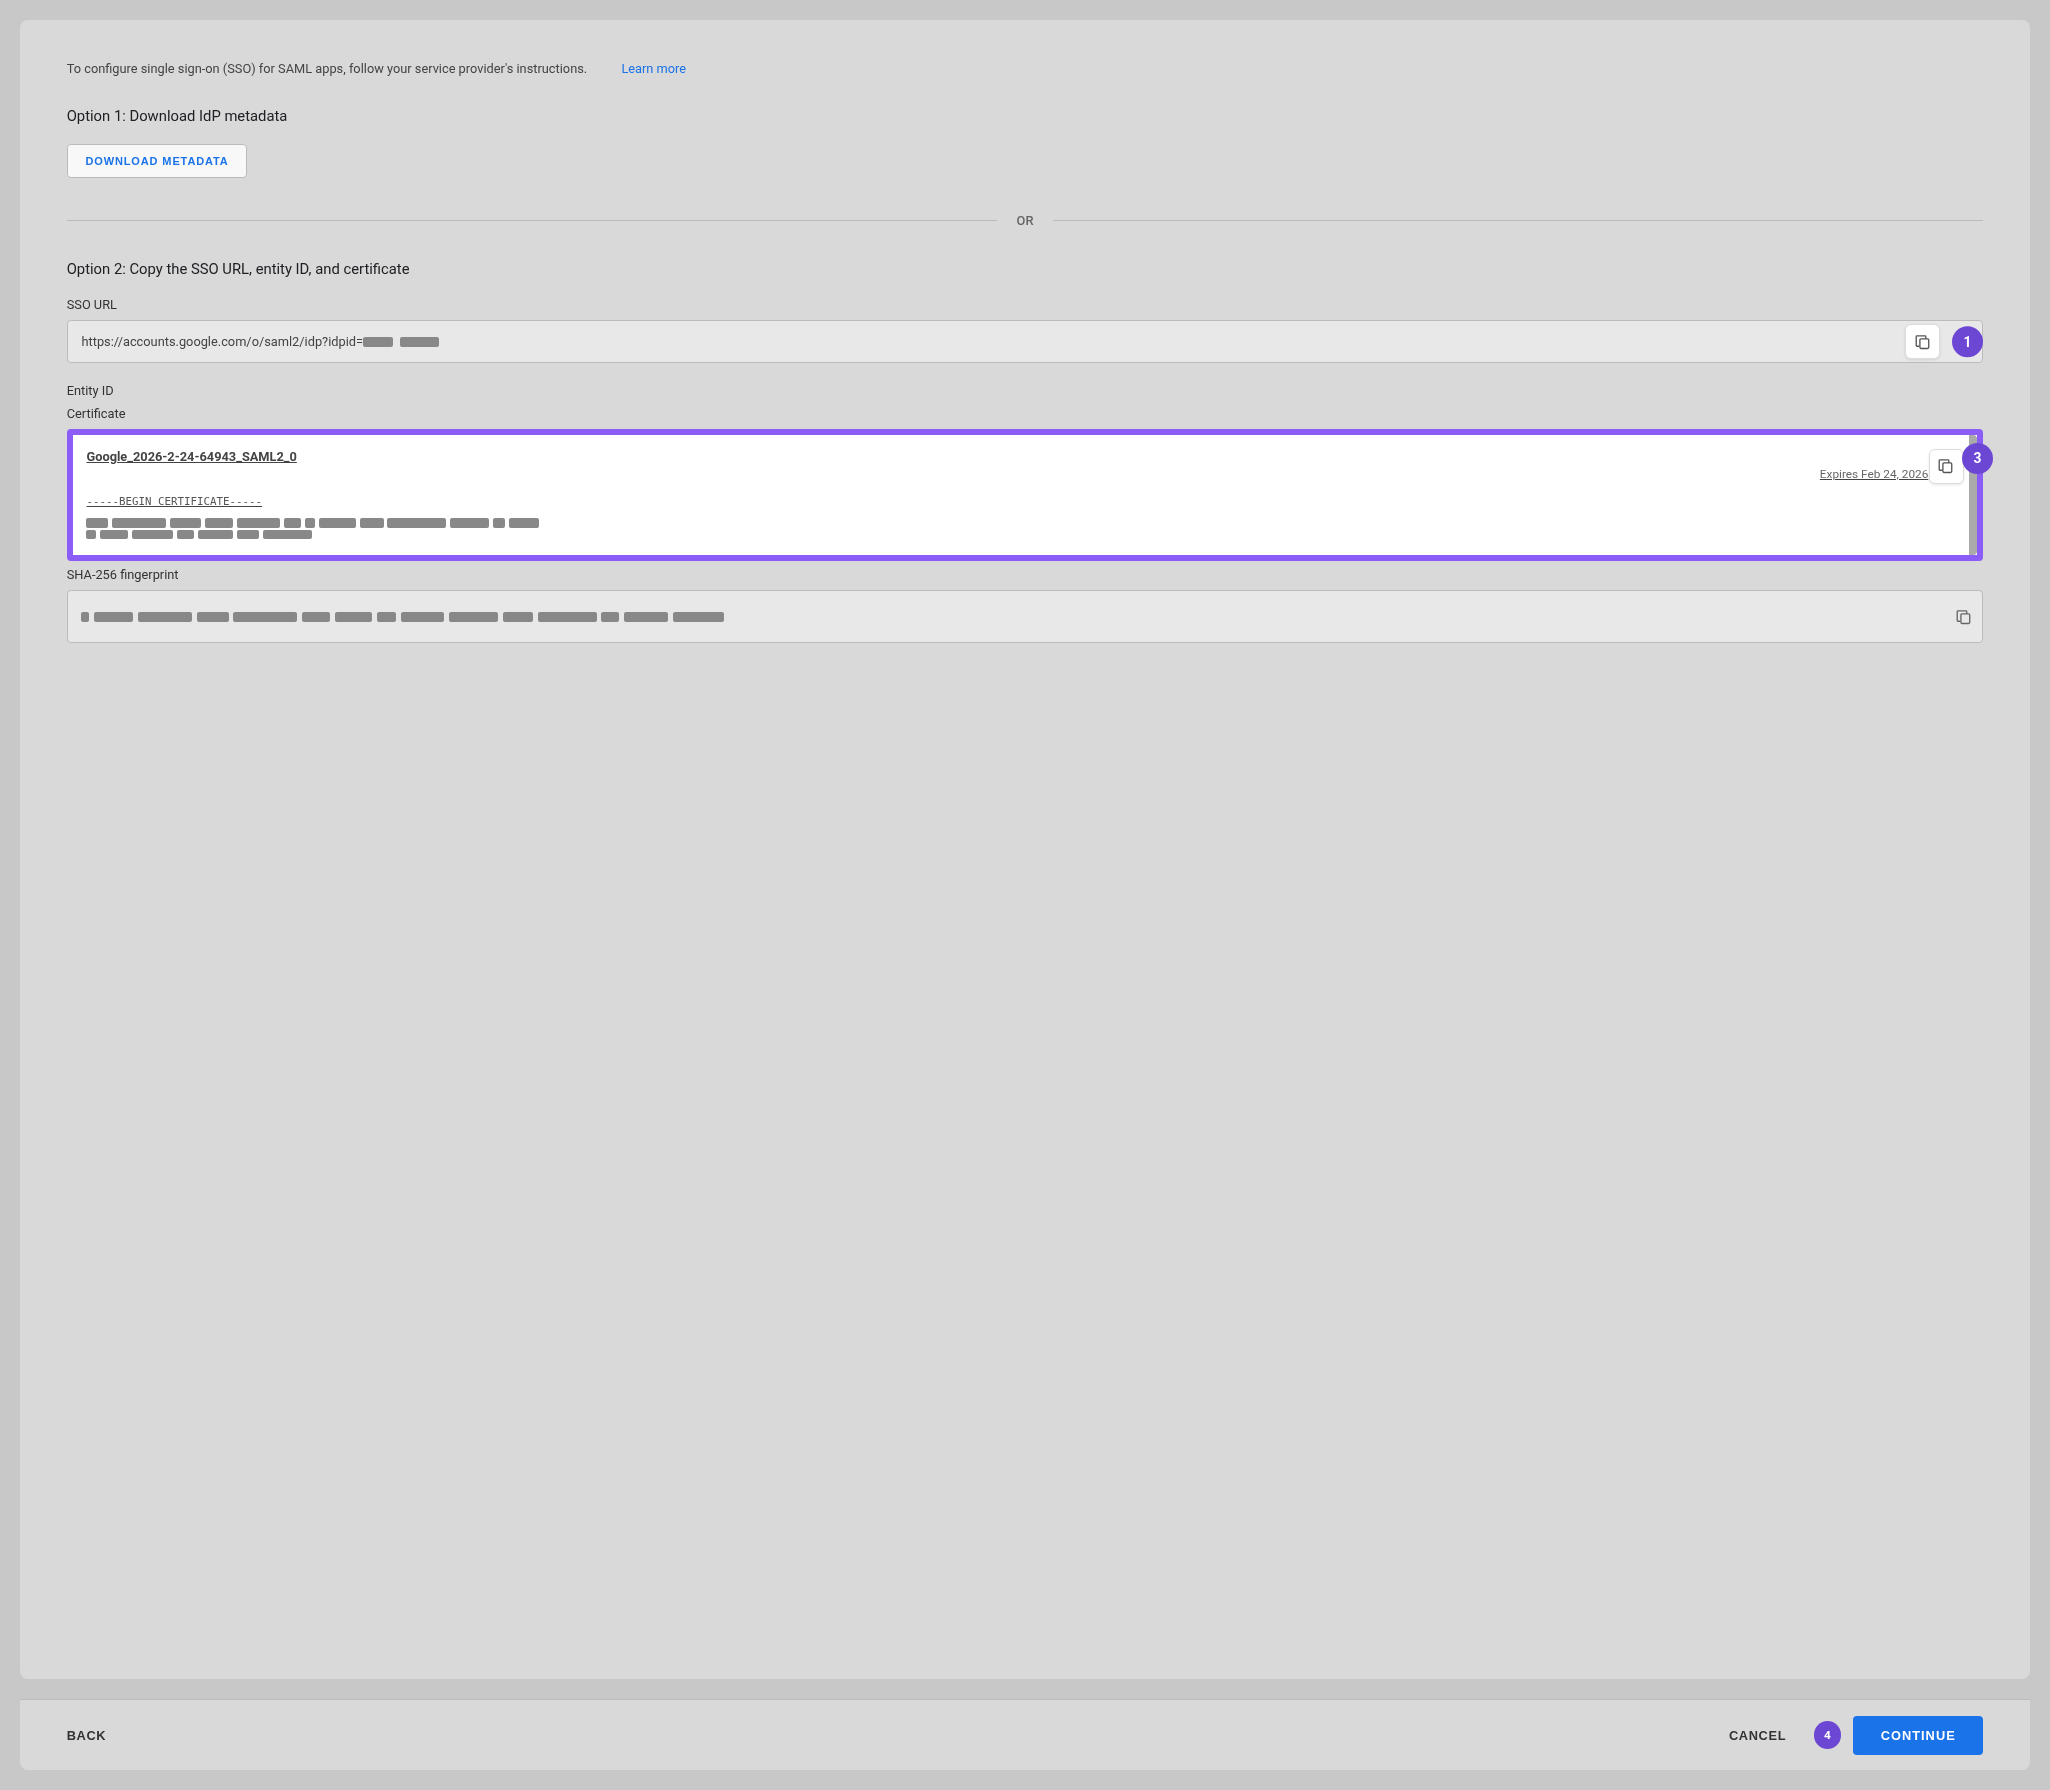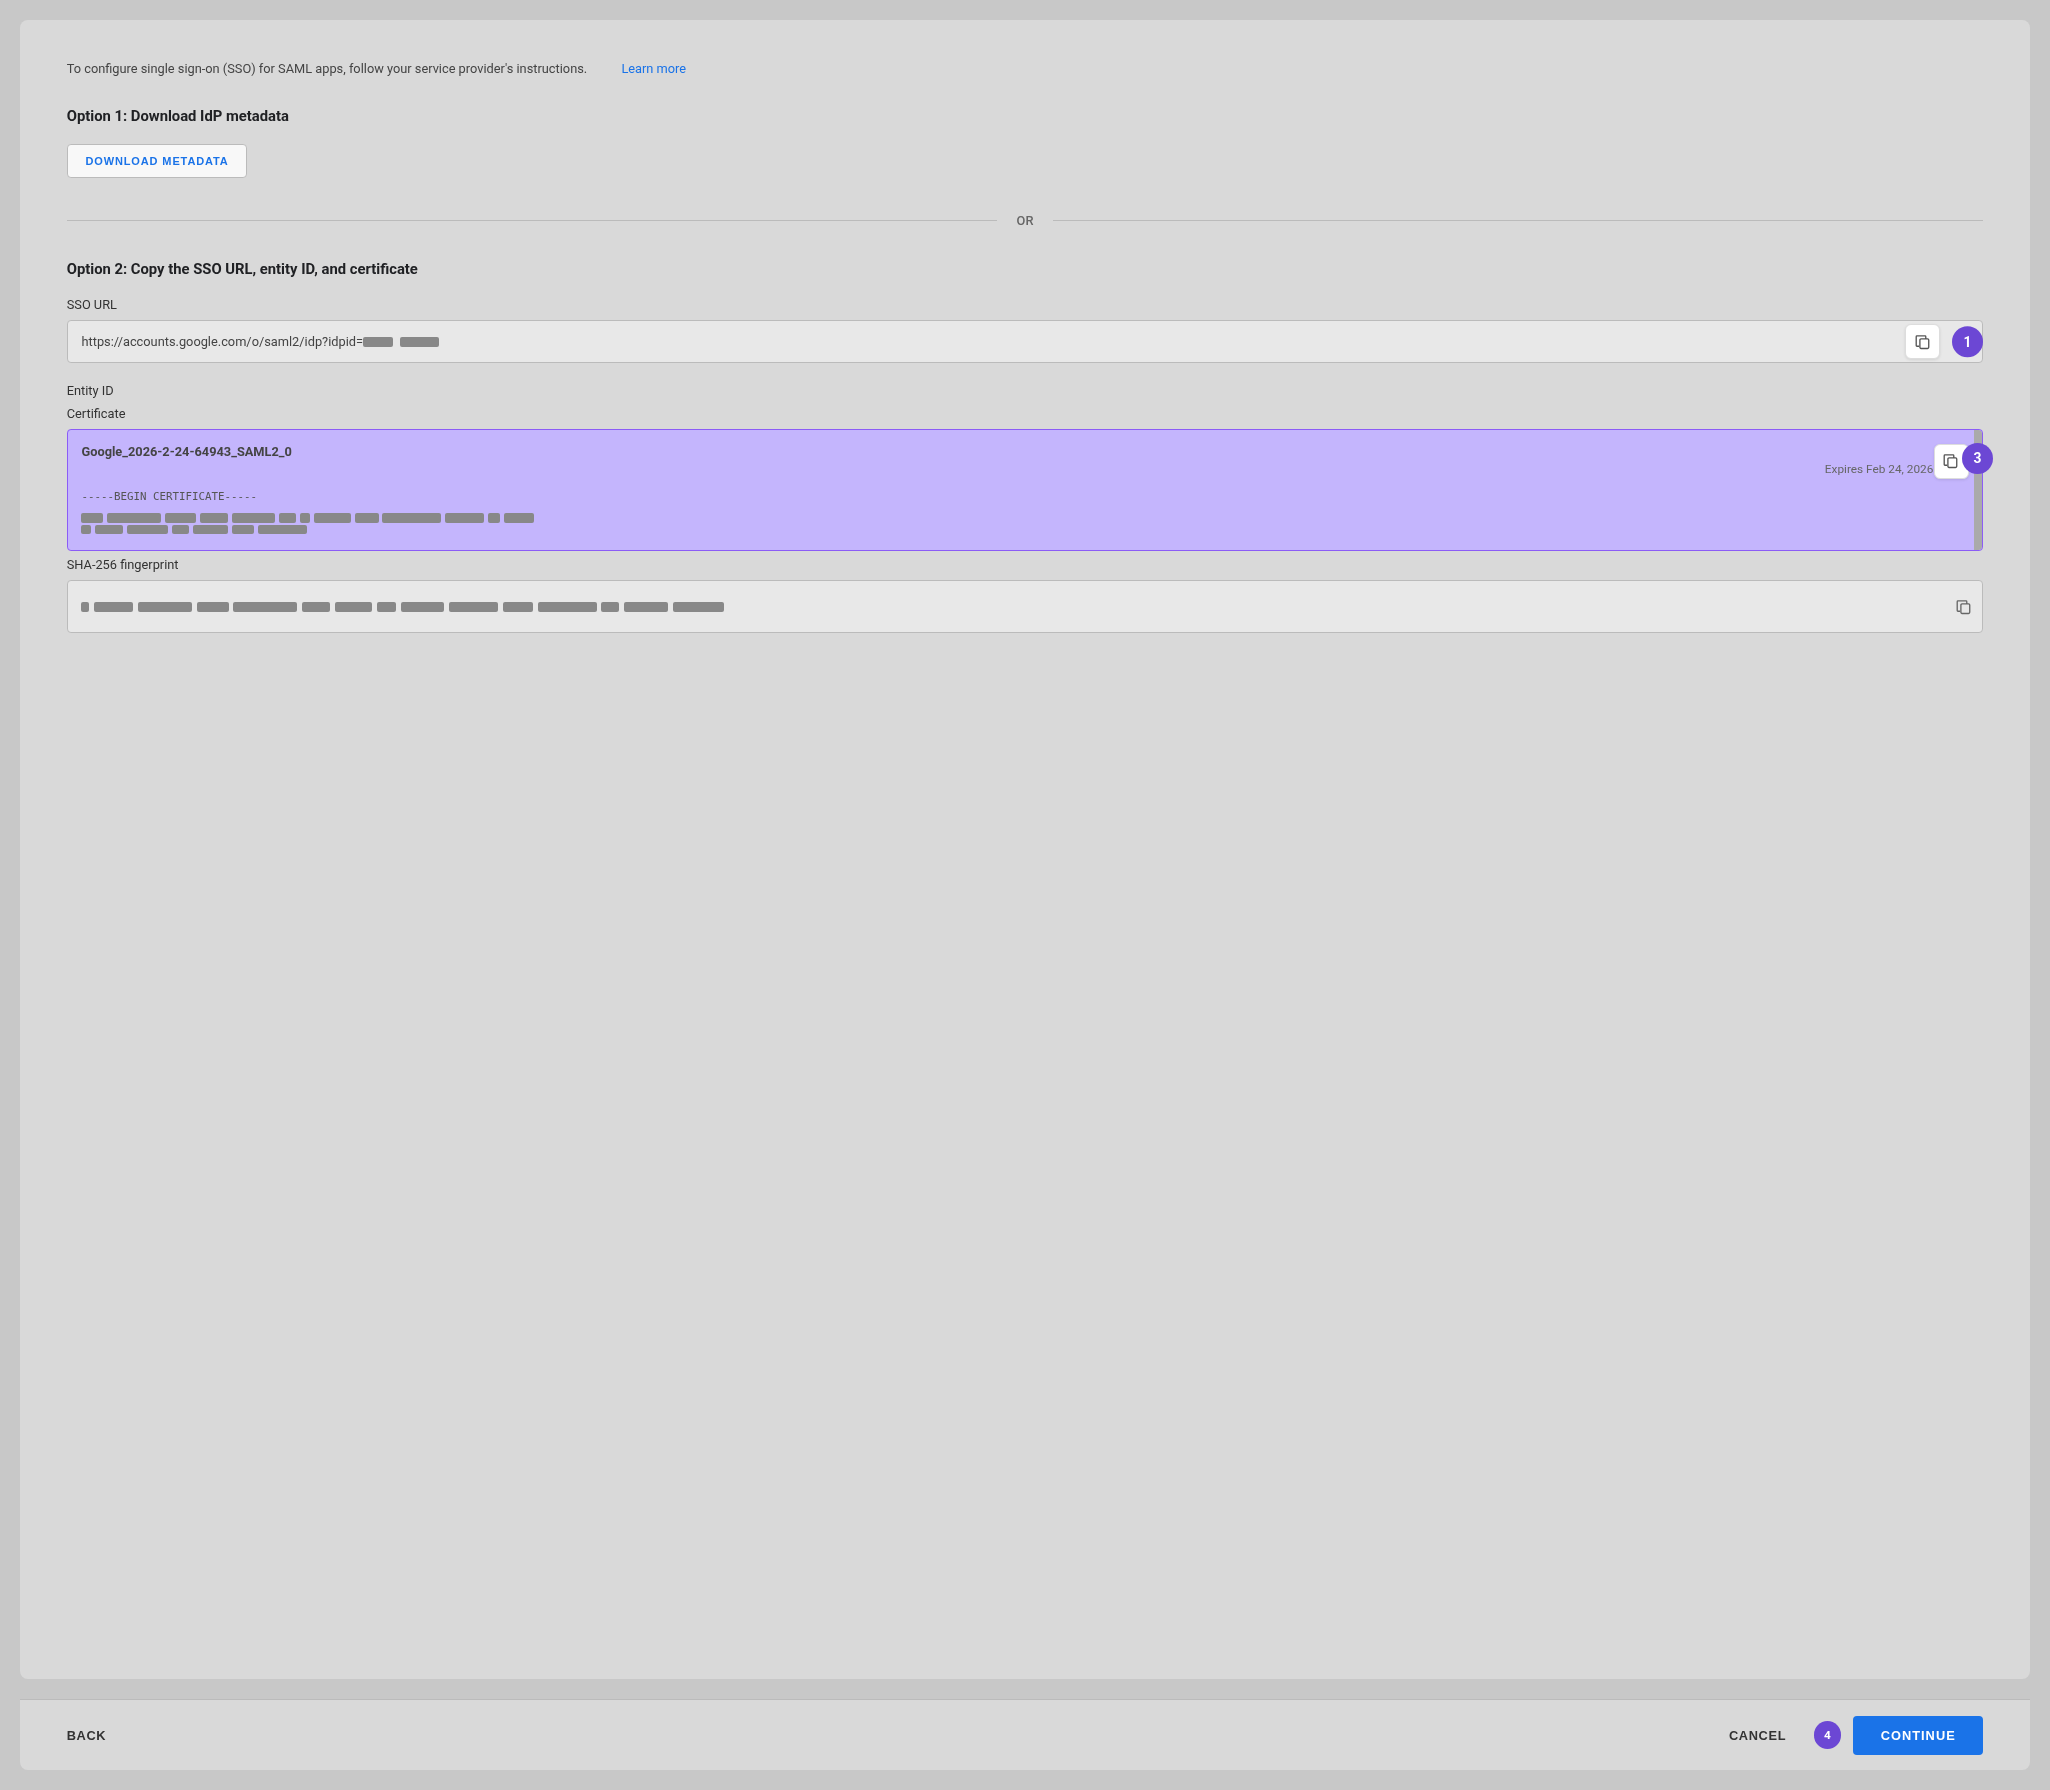--- a/index.html
+++ b/index.html
@@ -38,21 +38,21 @@
 
     .learn-more-link {
       color: #1a73e8;
       text-decoration: none;
       cursor: pointer;
       margin-left: 31px;
     }
 
     .option-heading {
       font-size: 14.8px;
-      font-weight: 700;
+      font-weight: 400;
       color: #202124;
       margin-bottom: 19.7px;
     }
 
     .download-btn {
       border: 1px solid #bbb;
       background: #f8f8f8;
       color: #1a73e8;
       font-size: 11px;
       font-weight: 700;
@@ -150,27 +150,28 @@
       top: 50%;
       transform: translateY(-50%);
     }
 
     
     .cert-section {
       margin-bottom: 6px;
     }
 
     .cert-field-box {
-      background: #c4b5fd;
-      border: 1px solid #8b5cf6;
+      background: #ffffff;
+      border: 6px solid #8b5cf6;
       border-radius: 3.9px;
       padding: 13.8px 49px 13.8px 13.8px;
       font-size: 12.8px;
       color: #444;
       position: relative;
+      text-decoration: underline;
     }
 
     .cert-name {
       font-weight: 700;
       font-size: 12.8px;
       margin-bottom: 3px;
     }
 
     .cert-expires {
       font-size: 11.8px;

